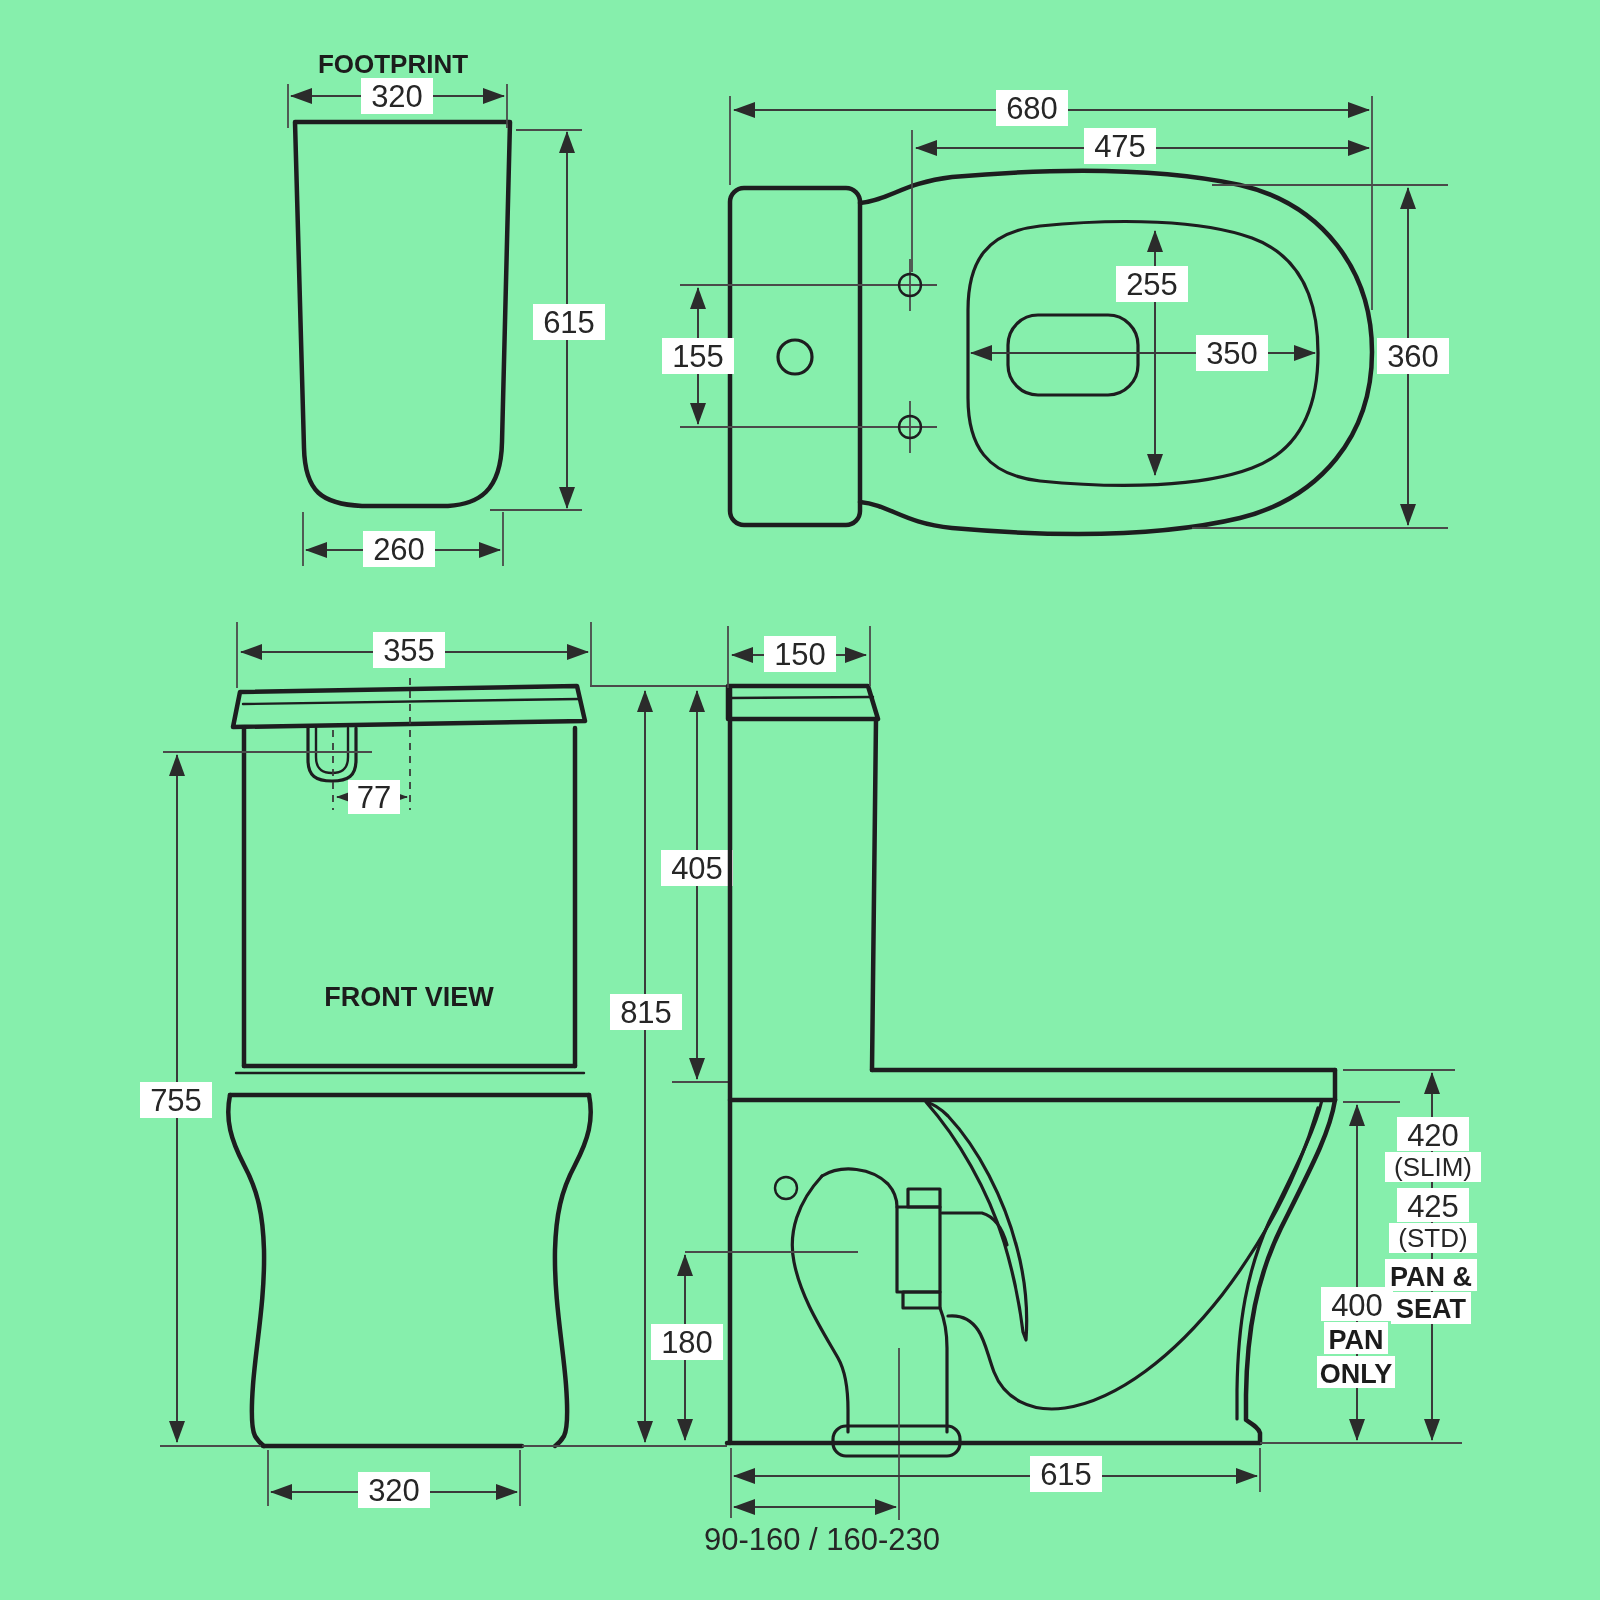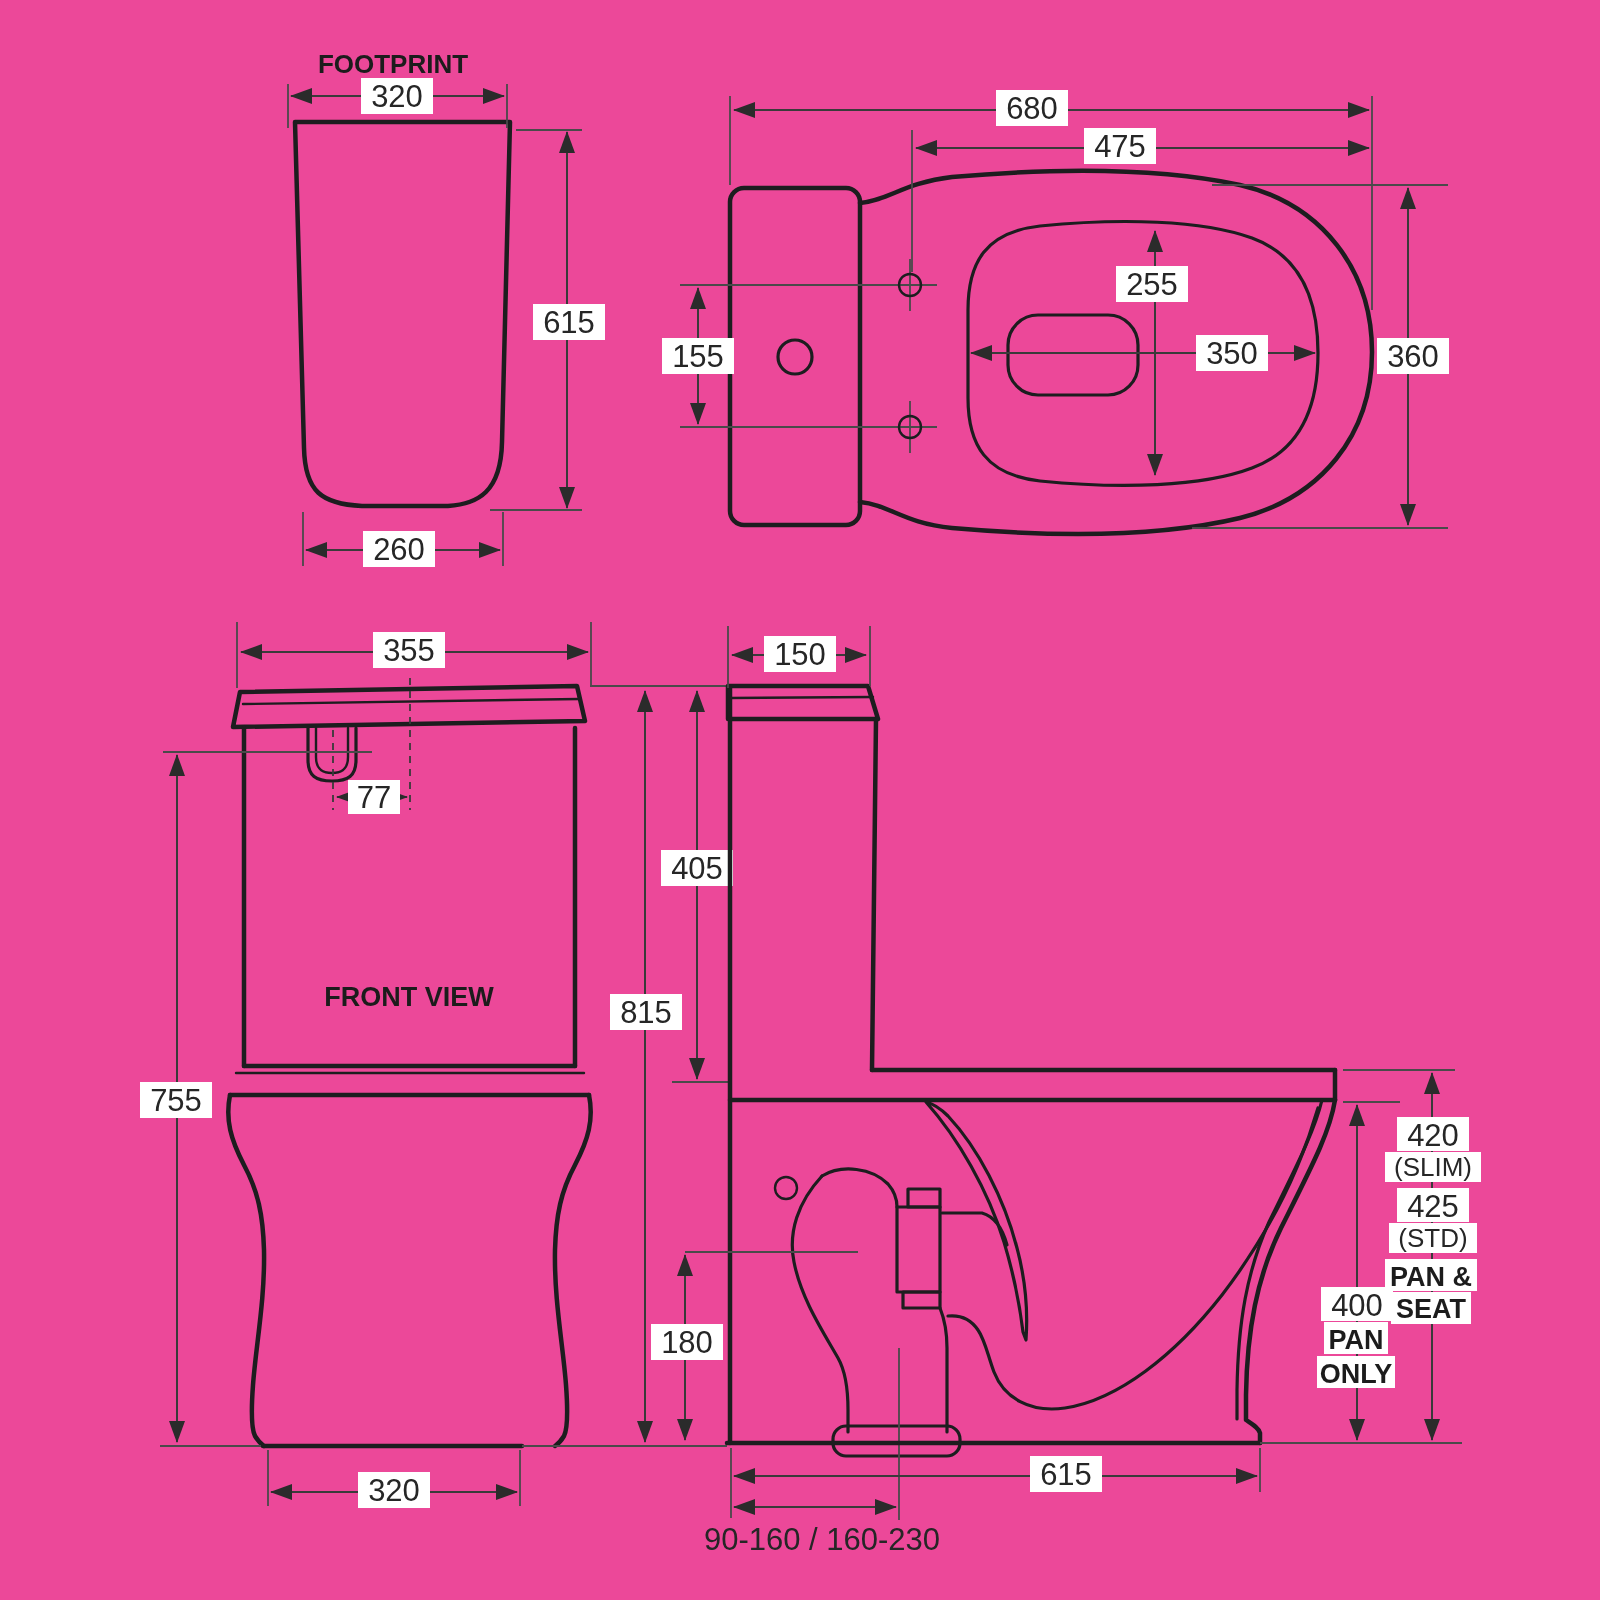--- a/index.html
+++ b/index.html
@@ -1,16 +1,16 @@
 <!DOCTYPE html>
 <html><head>
 <meta charset="utf-8">
 <style>
   html,body{margin:0;padding:0;background:#ffffff;}
-  #stage{width:1600px;height:1600px;position:relative;background:#ec4899;
+  #stage{width:1600px;height:1600px;position:relative;background:#86efac;
          font-family:"Liberation Sans", sans-serif;}
   svg{position:absolute;left:0;top:0;}
   .obj{stroke:#1d1d1f;fill:none;stroke-linecap:round;stroke-linejoin:round;}
   .obj-thick{stroke-width:4.5;}
   .obj-mid{stroke-width:3.2;}
   .obj-thin{stroke-width:2.4;}
   .dim{stroke:#3a3a3a;stroke-width:2;fill:none;}
   .ext{stroke:#4a4a4a;stroke-width:1.8;fill:none;}
   .dash{stroke:#3a3a3a;stroke-width:1.8;fill:none;stroke-dasharray:7 6;}
   .lbl{fill:#262626;font-size:31px;text-anchor:middle;}

